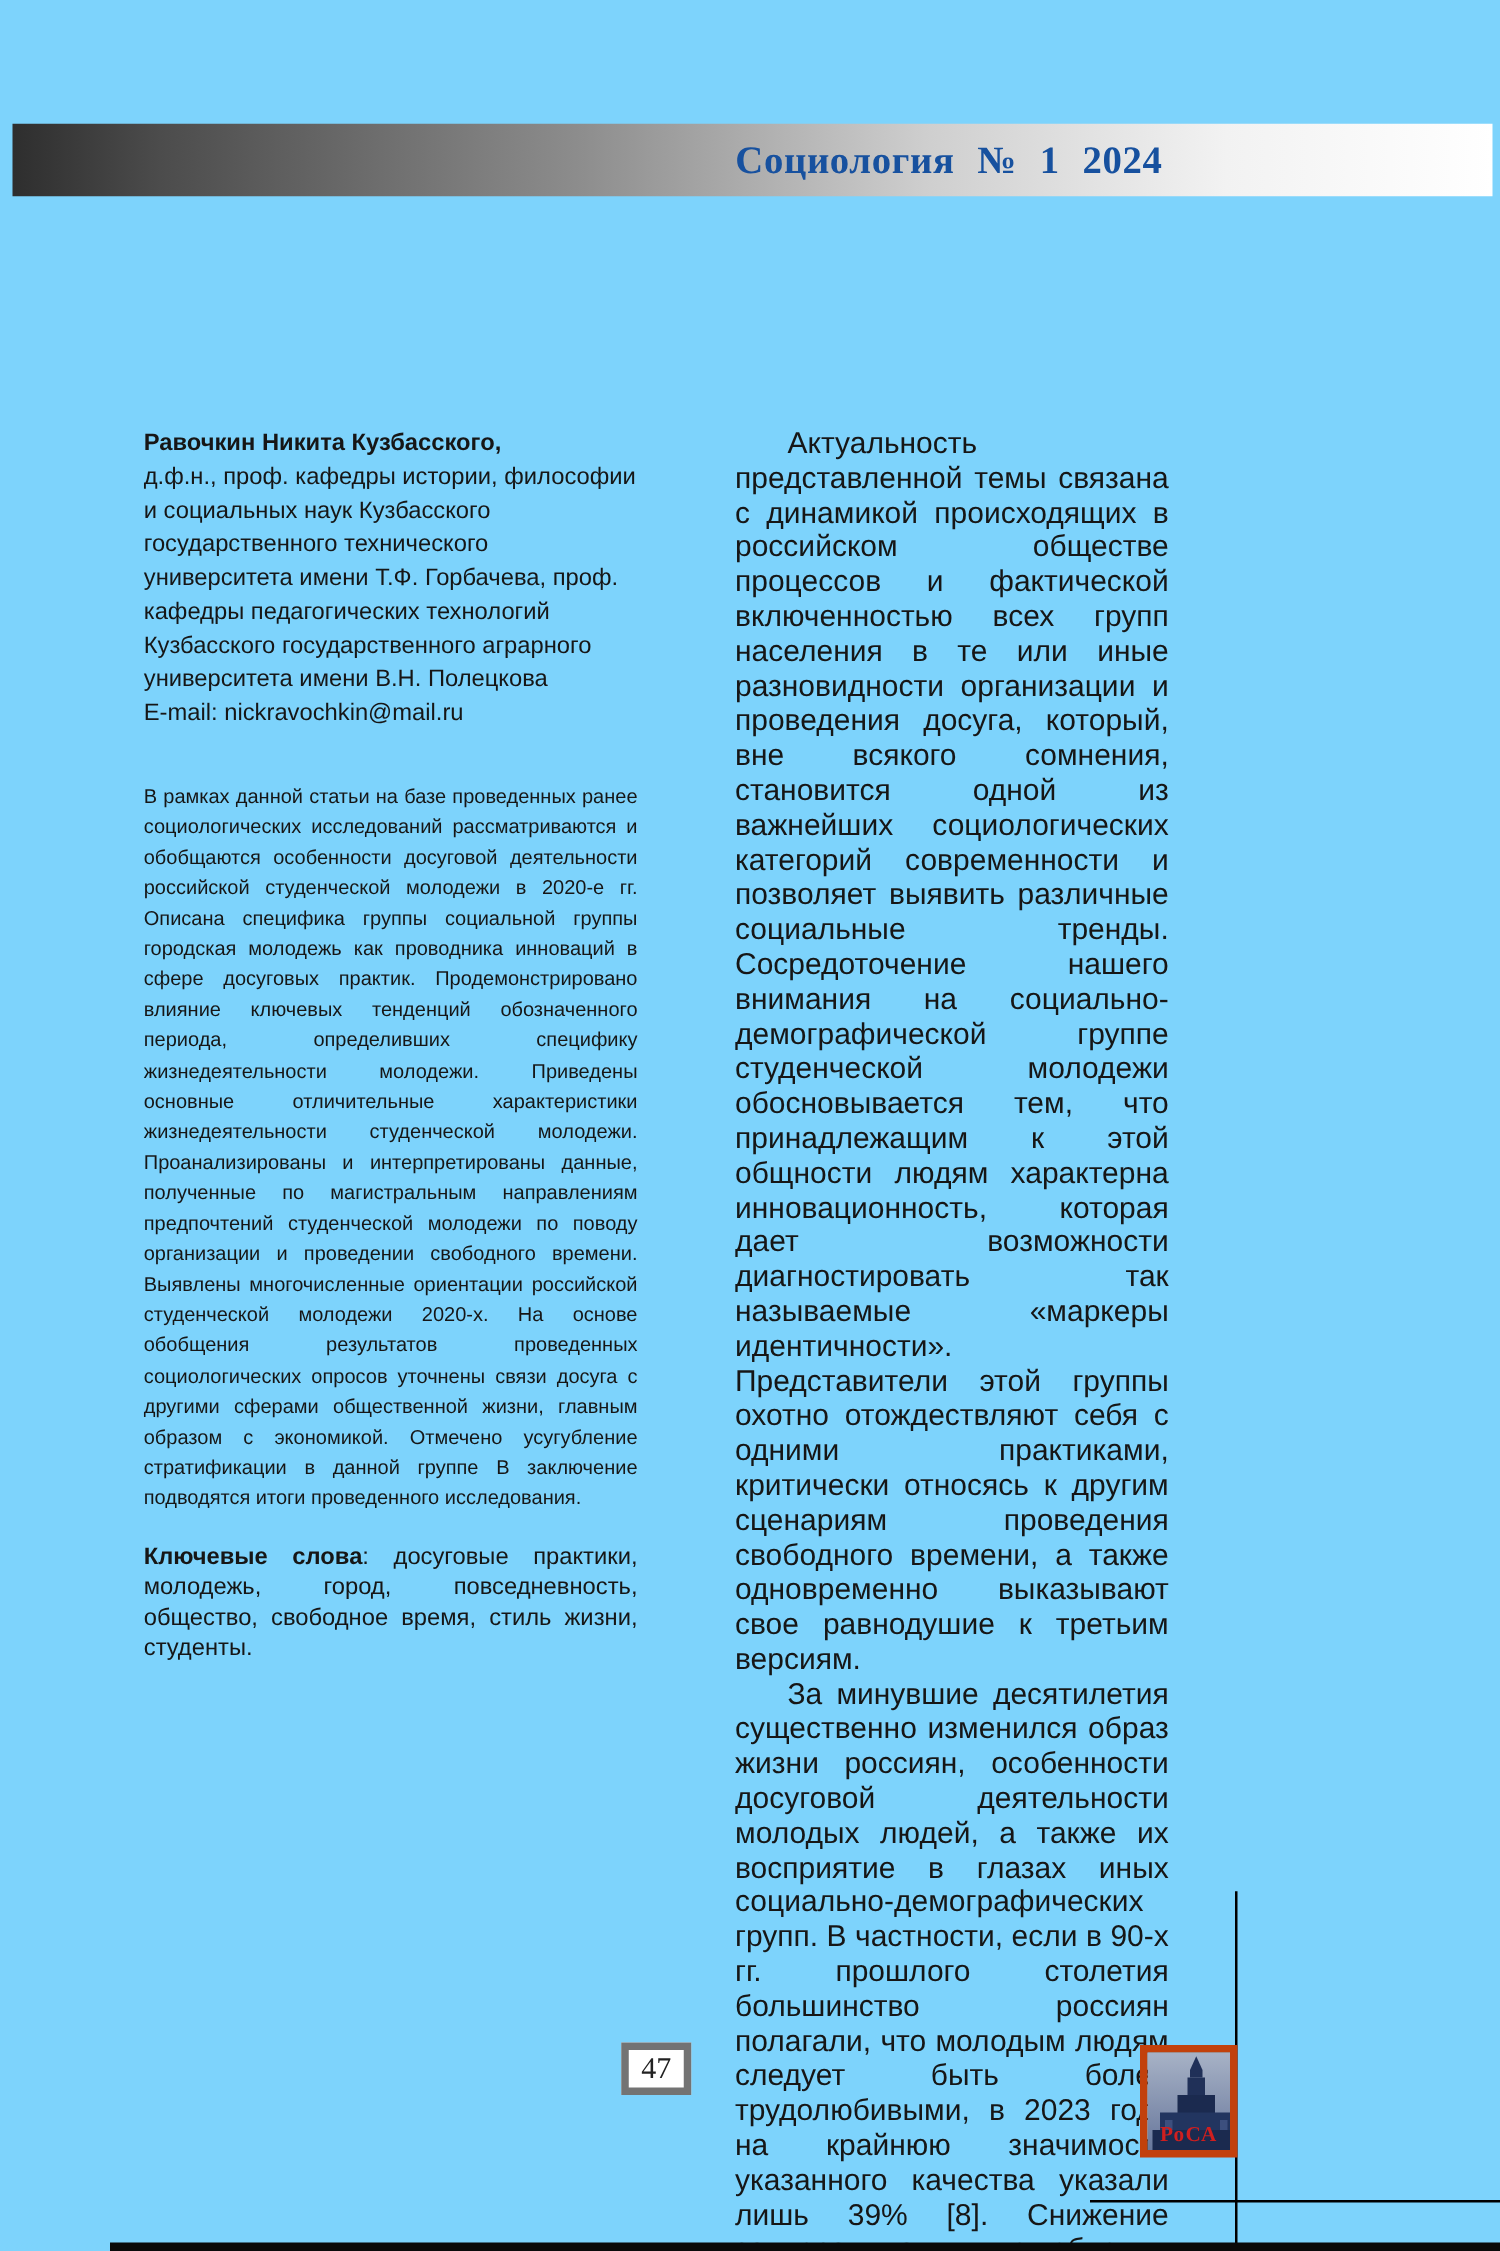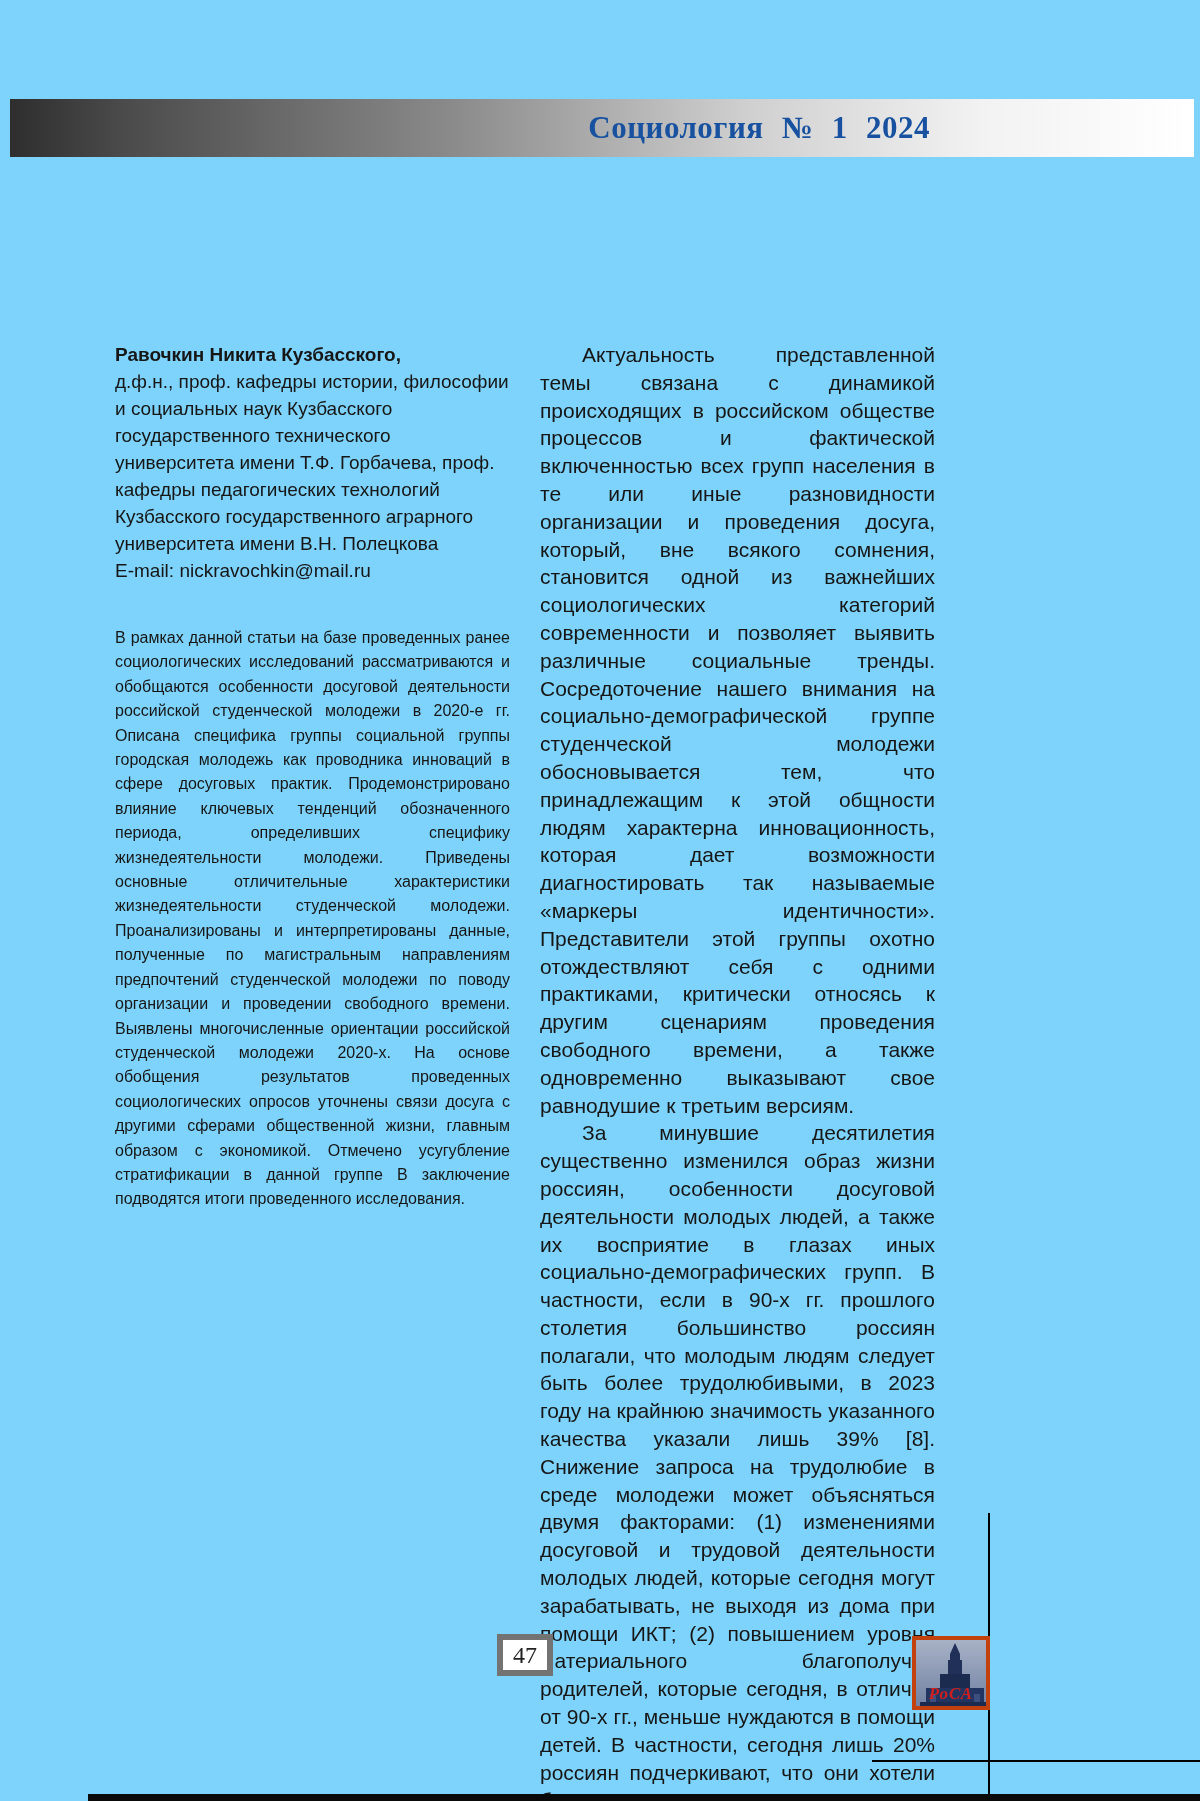--- a/index.html
+++ b/index.html
@@ -27,32 +27,32 @@
   .author-affiliation, .author-email { font-size:19px; line-height:27px; }
   .abstract-text {
     margin-top:42px; font-size:16px; line-height:24.4px; text-align:justify;
     hyphens:auto; -webkit-hyphens:auto;
   }
   .keywords {
     margin-top:22px; font-size:19px; line-height:24.4px; text-align:justify;
     hyphens:auto; -webkit-hyphens:auto;
   }
   .body-paragraph {
-    font-size:21px; line-height:27.8px; text-align:justify; text-indent:42px;
-    hyphens:auto; -webkit-hyphens:auto;
+    font-size:24px; line-height:27.8px; text-align:justify; text-indent:42px;
+    hyphens:auto;margin-left:48px; -webkit-hyphens:auto;
   }
   .page-number-box {
     position:absolute; left:497px; top:1634px; width:56px; height:42px;
     border:6px solid #737373; background:#fff;
     display:flex; align-items:center; justify-content:center;
   }
   .page-number { font-family:"Liberation Serif","DejaVu Serif",serif; font-size:24px; color:#222; }
   .rosa-logo {
-    position:absolute; left:912px; top:1636px; width:78px; height:74px;
-    border:4px solid #c2410c; overflow:hidden;font-style:italic;
+    position:absolute; left:912px; top:1636px; width:78px; height:90px;
+    border:6px solid #c2410c; overflow:hidden;
   }
   .rosa-logo svg { display:block; }
   .logo-text {
     position:absolute; left:50%; bottom:2px; transform:translateX(-50%);
     font-family:"Liberation Serif","DejaVu Serif",serif; font-weight:bold;
     font-size:17px; color:#d01f1f; letter-spacing:1px; white-space:nowrap;
   }
   .crop-vertical { position:absolute; left:988px; top:1513px; width:2px; height:282px; background:#000; }
   .crop-horizontal { position:absolute; left:872px; top:1760px; width:328px; height:2px; background:#000; }
   .bottom-bar { position:absolute; left:88px; right:0; bottom:0; height:7px; background:#0a0a0a; }
@@ -69,20 +69,21 @@
 
   <div class="columns">
 
     <div class="col">
       <div>
         <p class="author-name">Равочкин Никита Кузбасского,</p>
         <p class="author-affiliation">д.ф.н., проф. кафедры истории, философии и социальных наук Кузбасского государственного технического университета имени Т.Ф. Горбачева, проф. кафедры педагогических технологий Кузбасского государственного аграрного университета имени В.Н. Полецкова</p>
         <p class="author-email">E-mail: nickravochkin@mail.ru</p>
       </div>
       <p class="abstract-text">В рамках данной статьи на базе проведенных ранее социологических исследований рассматриваются и обобщаются особенности досуговой деятельности российской студенческой молодежи в 2020-е гг. Описана специфика группы социальной группы городская молодежь как проводника инноваций в сфере досуговых практик. Продемонстрировано влияние ключевых тенденций обозначенного периода, определивших специфику жизнедеятельности молодежи. Приведены основные отличительные характеристики жизнедеятельности студенческой молодежи. Проанализированы и интерпретированы данные, полученные по магистральным направлениям предпочтений студенческой молодежи по поводу организации и проведении свободного времени. Выявлены многочисленные ориентации российской студенческой молодежи 2020-х. На основе обобщения результатов проведенных социологических опросов уточнены связи досуга с другими сферами общественной жизни, главным образом с экономикой. Отмечено усугубление стратификации в данной группе В заключение подводятся итоги проведенного исследования.</p>
+      <p class="keywords"><b>Ключевые слова</b><span>: досуговые практики, молодежь, город, повседневность, общество, свободное время, стиль жизни, студенты.</span></p>
     </div>
 
     <div class="col">
       <p class="body-paragraph">Актуальность представленной темы связана с динамикой происходящих в российском обществе процессов и фактической включенностью всех групп населения в те или иные разновидности организации и проведения досуга, который, вне всякого сомнения, становится одной из важнейших социологических категорий современности и позволяет выявить различные социальные тренды. Сосредоточение нашего внимания на социально-демографической группе студенческой молодежи обосновывается тем, что принадлежащим к этой общности людям характерна инновационность, которая дает возможности диагностировать так называемые «маркеры идентичности». Представители этой группы охотно отождествляют себя с одними практиками, критически относясь к другим сценариям проведения свободного времени, а также одновременно выказывают свое равнодушие к третьим версиям.</p>
       <p class="body-paragraph">За минувшие десятилетия существенно изменился образ жизни россиян, особенности досуговой деятельности молодых людей, а также их восприятие в глазах иных социально-демографических групп. В частности, если в 90-х гг. прошлого столетия большинство россиян полагали, что молодым людям следует быть более трудолюбивыми, в 2023 году на крайнюю значимость указанного качества указали лишь 39% [8]. Снижение запроса на трудолюбие в среде молодежи может объясняться двумя факторами: (1) изменениями досуговой и трудовой деятельности молодых людей, которые сегодня могут зарабатывать, не выходя из дома при помощи ИКТ; (2) повышением уровня материального благополучия родителей, которые сегодня, в отличие от 90-х гг., меньше нуждаются в помощи детей. В частности, сегодня лишь 20% россиян подчеркивают, что они хотели бы, что-</p>
     </div>
 
   </div>
 
   <div class="page-number-box">

